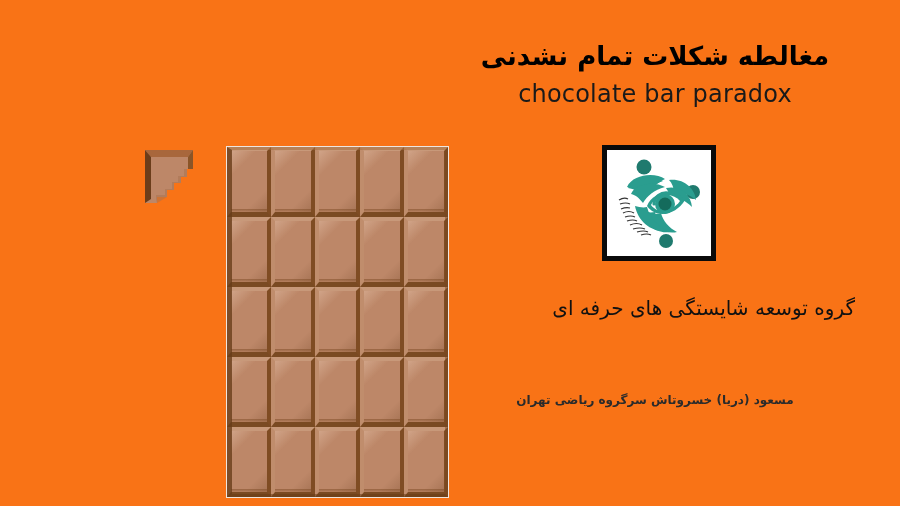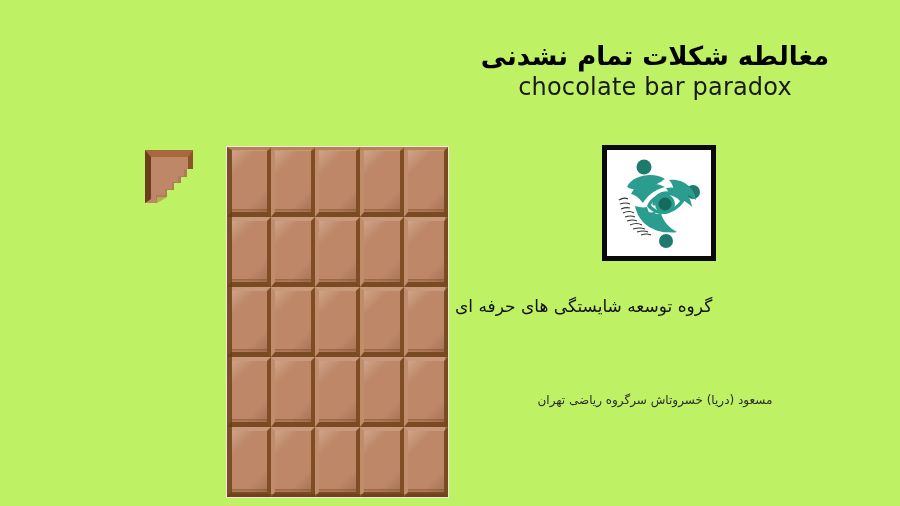--- a/index.html
+++ b/index.html
@@ -4,67 +4,68 @@
 <title>chocolate bar paradox</title>
 <style>
   html,body{margin:0;padding:0;}
   body{
     width:900px;height:506px;
     background:#ffffff;
     font-family:"DejaVu Sans","Liberation Sans",sans-serif;
     overflow:hidden;
     position:relative;
   }
-  .slide{position:absolute;inset:0;background:#bef264;}
+  .slide{position:absolute;inset:0;background:#f97316;}
 
   
   .text-col{
     position:absolute;left:455px;top:40px;width:400px;
     text-align:center;
   }
   .title-fa{
     font-family:"DejaVu Sans","Liberation Sans",sans-serif;
     direction:rtl;unicode-bidi:bidi-override;
     font-size:26px;font-weight:700;color:#000000;
     letter-spacing:0px;line-height:1.25;
     white-space:nowrap;
   }
   .title-en{
+    margin-top:7px;
     font-size:24px;font-weight:400;color:#1a1a1a;
     line-height:1.2;letter-spacing:.2px;
   }
 
   
   .logo-wrap{
     position:absolute;left:602px;top:145px;
     width:114px;height:116px;
     background:#ffffff;
     border:5px solid #0a0a0a;
     box-sizing:border-box;
     display:block;
   }
   .logo-wrap svg{display:block;width:100%;height:100%;}
 
   
   .org{
     position:absolute;left:455px;top:293px;width:400px;
     direction:rtl;unicode-bidi:bidi-override;
-    text-align:left;
-    font-size:17px;color:#111111;line-height:1.55;
+    text-align:right;
+    font-size:20px;color:#111111;line-height:1.55;
     font-weight:400;
   }
   .org .l2{display:block;}
 
   
   .author{
     position:absolute;left:455px;top:392px;width:400px;
     direction:rtl;unicode-bidi:bidi-override;
     text-align:center;
     font-size:12px;color:#2b2b2b;line-height:1.4;
-    font-weight:400;
+    font-weight:700;
     white-space:nowrap;
   }
 
   
   .bar{
     position:absolute;left:227px;top:147px;
     width:221px;height:350px;
     background:#8a5528;
     padding:0;
     box-sizing:border-box;

